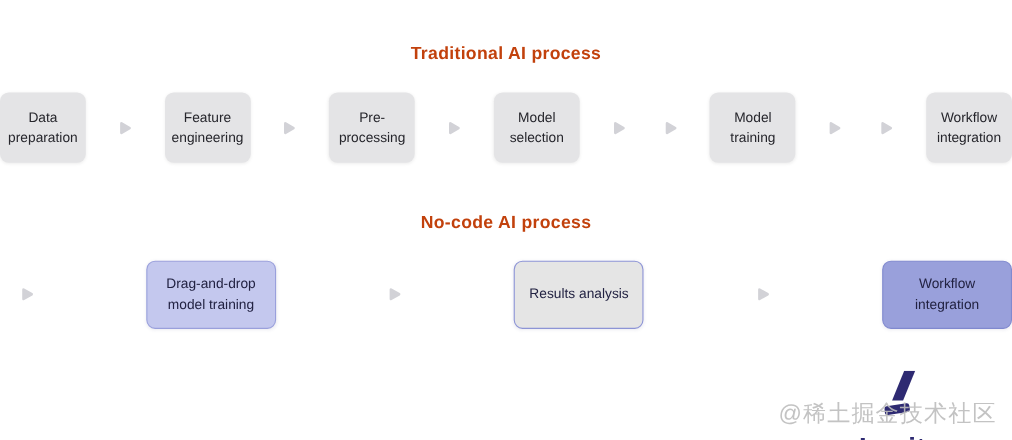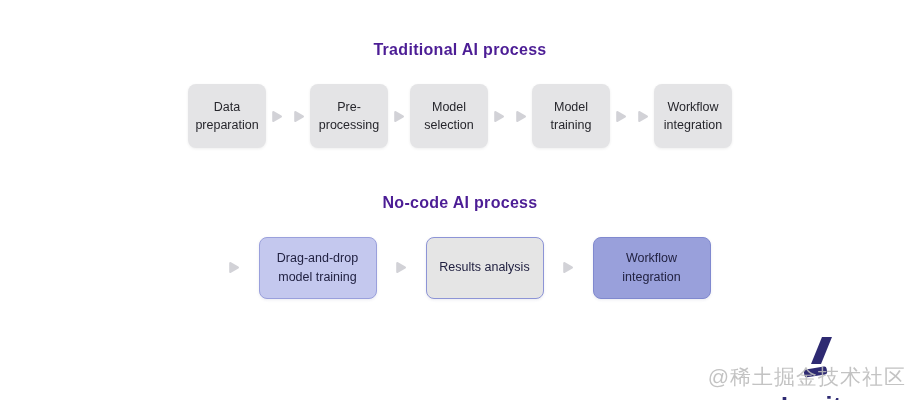--- a/index.html
+++ b/index.html
@@ -12,32 +12,32 @@
     font-family: "Liberation Sans", sans-serif;
     overflow: hidden;
   }
   .section-title {
     position: absolute;
     left: 0;
     width: 100%;
     text-align: center;
     font-size: 16px;
     font-weight: 700;
-    color: #4c1d95;
+    color: #c2410c;
     letter-spacing: 0.3px;
   }
   #title-traditional { top: 41px; }
   #title-nocode { top: 194px; }
 
   .flow-row {
     position: absolute;
     left: 0;
     width: 100%;
     display: flex;
-    justify-content: center;
+    justify-content: space-between;
     align-items: center;
   }
   #row-traditional { top: 84px; height: 64px; }
   #row-nocode { top: 236px; height: 63px; }
 
   .step {
     width: 78px;
     height: 64px;
     background: #e4e4e6;
     border-radius: 8px;
@@ -116,20 +116,21 @@
 
   <div class="section-title" id="title-traditional">Traditional AI process</div>
 
   <div class="flow-row" id="row-traditional">
     <div class="step">Data preparation</div>
     <div class="arrow-gap">
         <svg width="12" height="13" viewBox="0 0 12 13">
           <path d="M2.4 2.2 L9.8 6.5 L2.4 10.8 Z" fill="#d2d2d7" stroke="#d2d2d7" stroke-width="2.4" stroke-linejoin="round" stroke-linecap="round"></path>
         </svg>
       </div>
+    <div class="step">Feature engineering</div>
     <div class="arrow-gap">
         <svg width="12" height="13" viewBox="0 0 12 13">
           <path d="M2.4 2.2 L9.8 6.5 L2.4 10.8 Z" fill="#d2d2d7" stroke="#d2d2d7" stroke-width="2.4" stroke-linejoin="round" stroke-linecap="round"></path>
         </svg>
       </div>
     <div class="step">Pre-processing</div>
     <div class="arrow-gap">
         <svg width="12" height="13" viewBox="0 0 12 13">
           <path d="M2.4 2.2 L9.8 6.5 L2.4 10.8 Z" fill="#d2d2d7" stroke="#d2d2d7" stroke-width="2.4" stroke-linejoin="round" stroke-linecap="round"></path>
         </svg>

